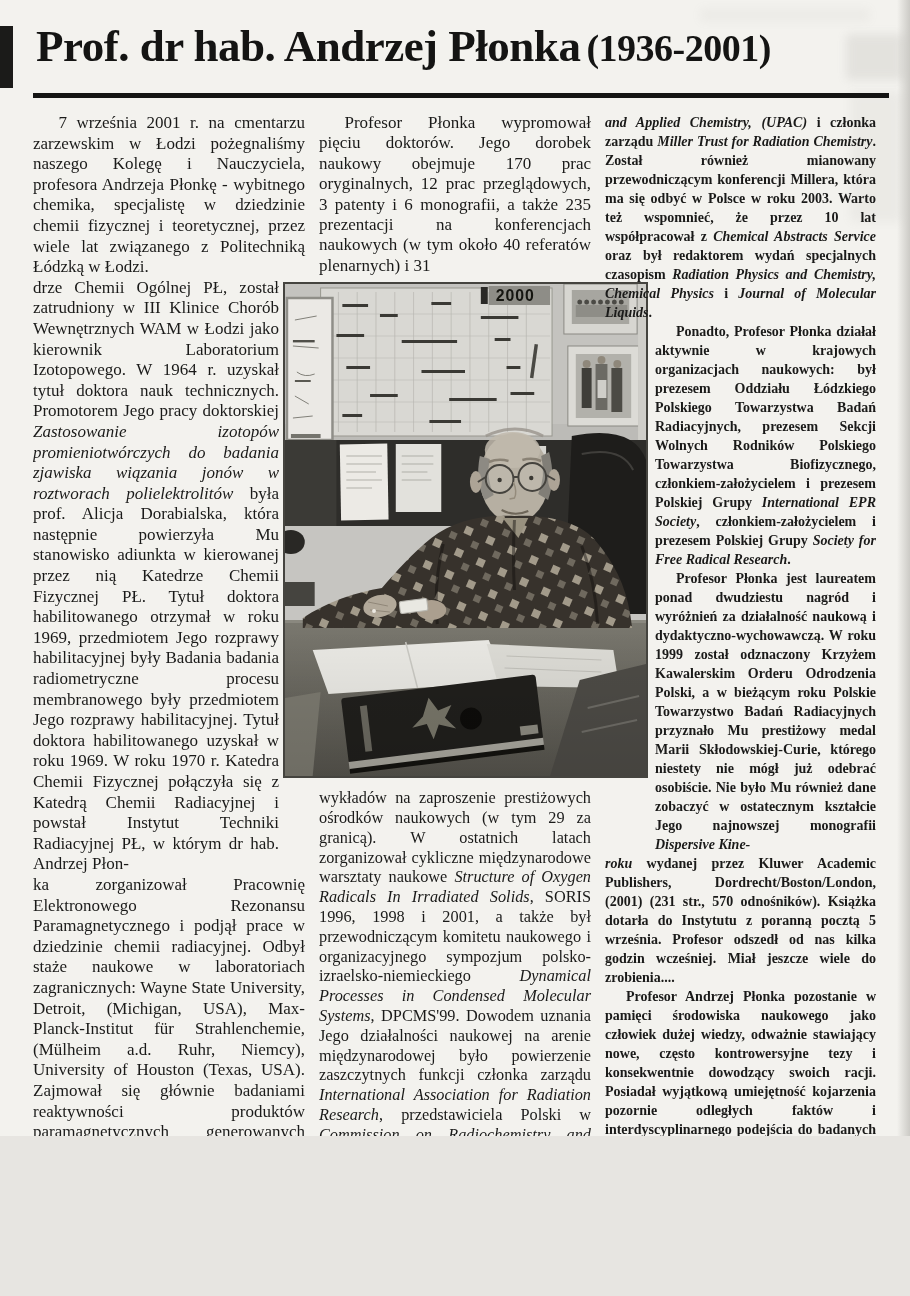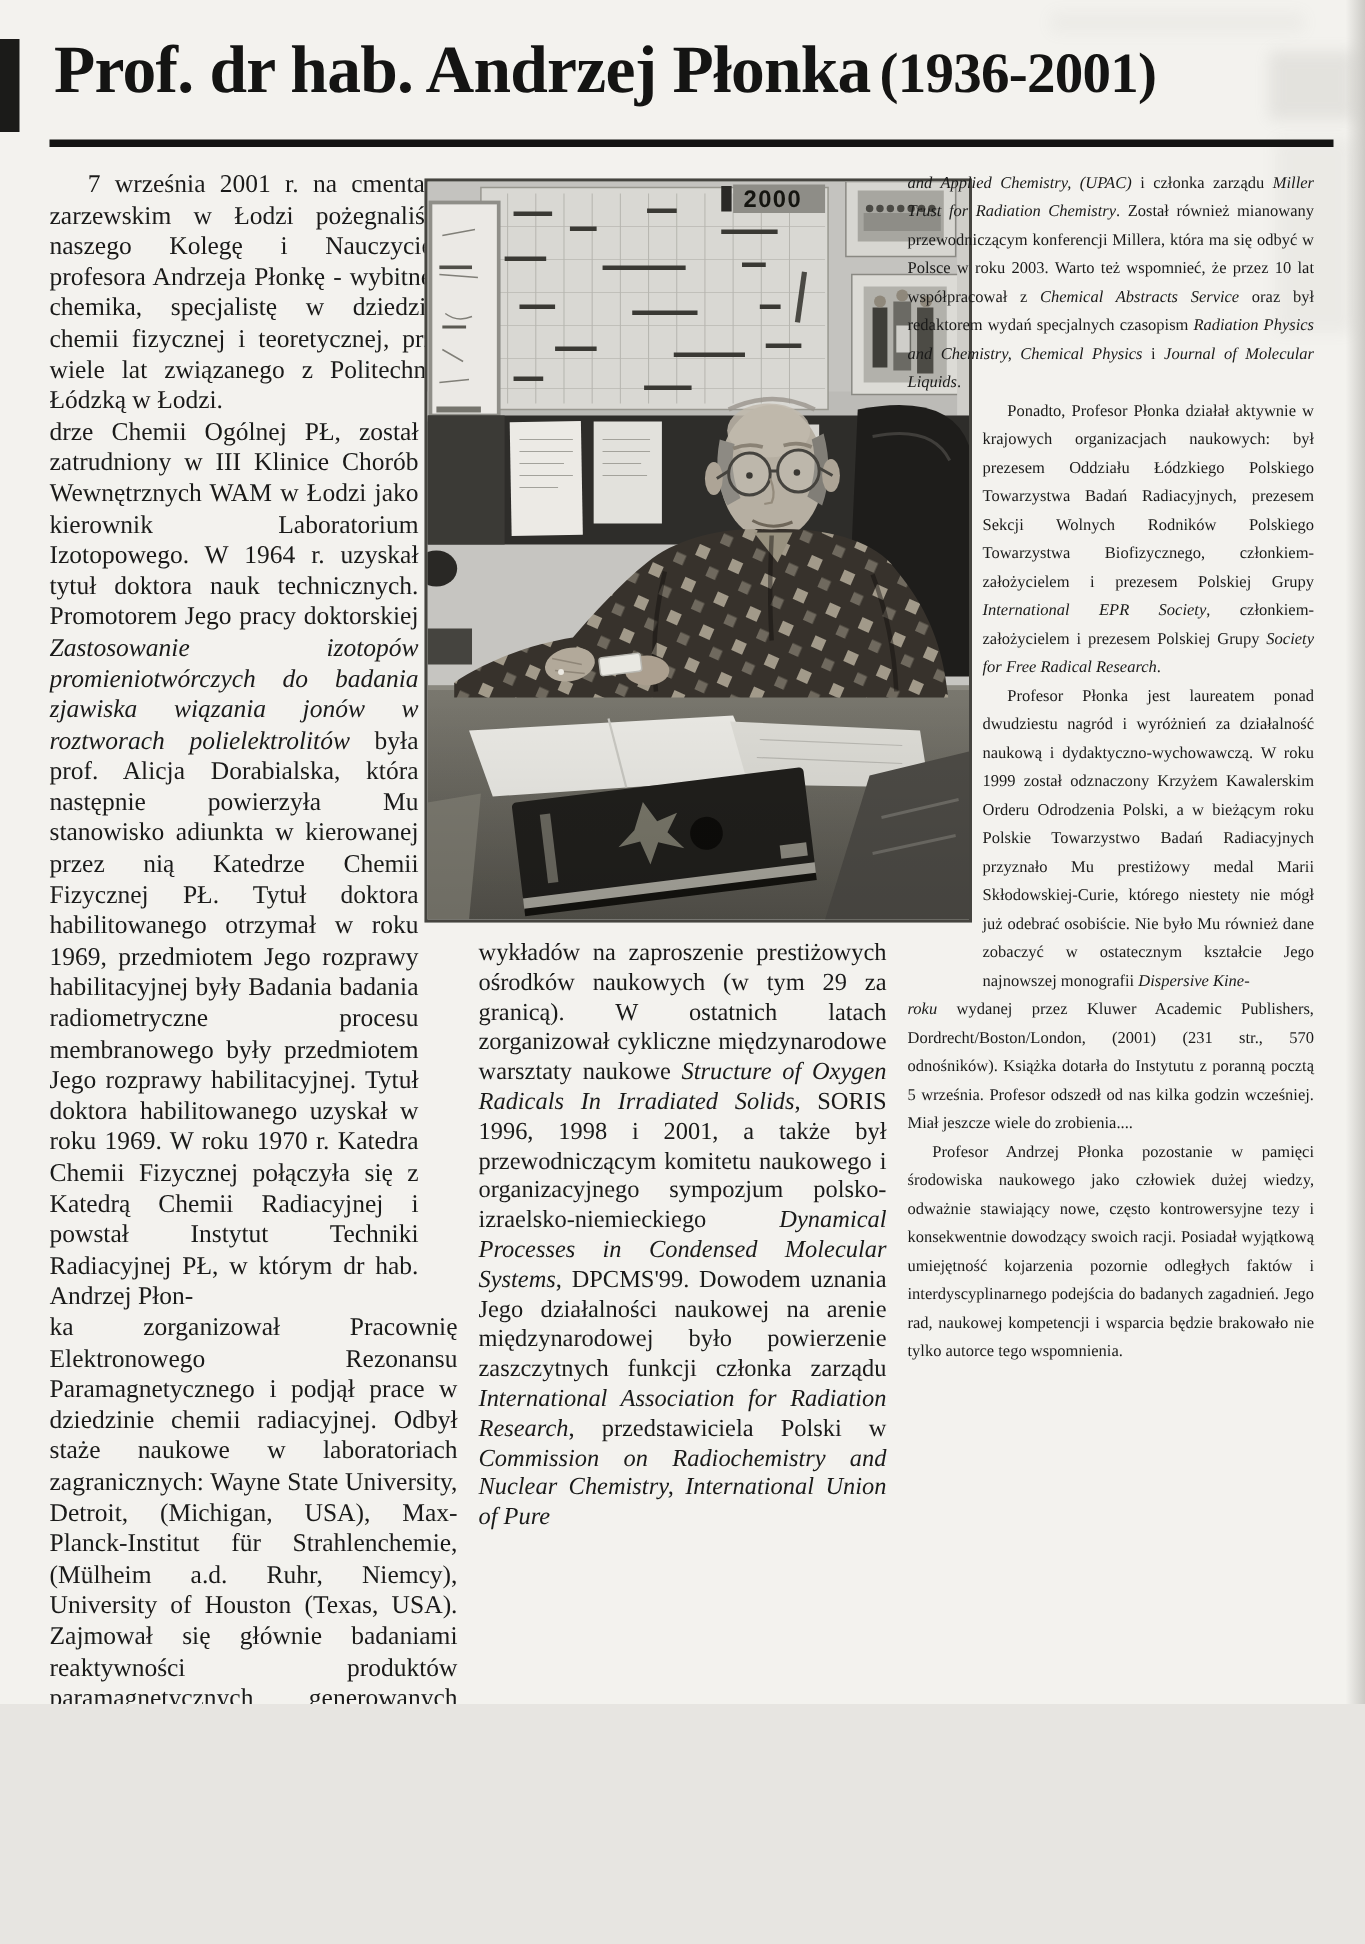--- a/index.html
+++ b/index.html
@@ -13,21 +13,21 @@
   
   .columns{position:absolute;left:33px;top:113px;width:845px;height:1122px;display:flex;gap:14px;
            overflow:hidden;text-align:justify;}
   .col{width:272px;}
   .col p{margin:0;hyphens:none;}
   .para{text-indent:1.5em;}
   .cont{text-indent:0;}
   .col1{font-size:17px;line-height:20.6px;}
   .col2{font-size:17px;line-height:20.4px;}
   .col2 .tight{font-size:16.3px;line-height:19.8px;}
-  .col3{width:271px;font-size:11px;line-height:19px;}
+  .col3{width:271px;font-size:14px;line-height:19px;font-weight:bold;}
   .narrow-right{padding-right:26px;}
   .beside{padding-left:50px;}
   .it{font-style:italic;}
   
   .photo{margin:6px -57px 10px -36px;height:496px;border:2px solid #45443f;background:#c6c5c1;
          box-sizing:border-box;}
   .photo svg{display:block;width:100%;height:100%;}
   
   .footer-rule{position:absolute;left:30px;top:1236px;width:858px;height:2px;background:#2e2d2b;}
   .page-number{position:absolute;left:33px;top:1254px;font-size:30px;color:#1d1d1c;}
@@ -63,20 +63,21 @@
     <div class="col col1">
       <p class="para"><span>7 września 2001 r. na cmentarzu zarzewskim w Łodzi pożegnaliśmy naszego Kolegę i Nauczyciela, profesora Andrzeja Płonkę - wybitnego chemika, specjalistę w dziedzinie chemii fizycznej i teoretycznej, przez wiele lat związanego z Politechniką Łódzką w Łodzi.</span></p>
       <div class="narrow-right">
         <p class="cont"><span>drze Chemii Ogólnej PŁ, został zatrudniony w III Klinice Chorób Wewnętrznych WAM w Łodzi jako kierownik Laboratorium Izotopowego. W 1964 r. uzyskał tytuł doktora nauk technicznych. Promotorem Jego pracy doktorskiej </span><span class="it">Zastosowanie izotopów promieniotwórczych do badania zjawiska wiązania jonów w roztworach polielektrolitów</span><span> była prof. Alicja Dorabialska, która następnie powierzyła Mu stanowisko adiunkta w kierowanej przez nią Katedrze Chemii Fizycznej PŁ. Tytuł doktora habilitowanego otrzymał w roku 1969, przedmiotem Jego rozprawy habilitacyjnej były Badania badania radiometryczne procesu membranowego były przedmiotem Jego rozprawy habilitacyjnej. Tytuł doktora habilitowanego uzyskał w roku 1969. W roku 1970 r. Katedra Chemii Fizycznej połączyła się z Katedrą Chemii Radiacyjnej i powstał Instytut Techniki Radiacyjnej PŁ, w którym dr hab. Andrzej Płon-</span></p>
       </div>
       <p class="cont"><span>ka zorganizował Pracownię Elektronowego Rezonansu Paramagnetycznego i podjął prace w dziedzinie chemii radiacyjnej. Odbył staże naukowe w laboratoriach zagranicznych: Wayne State University, Detroit, (Michigan, USA), Max-Planck-Institut für Strahlenchemie, (Mülheim a.d. Ruhr, Niemcy), University of Houston (Texas, USA). Zajmował się głównie badaniami reaktywności produktów paramagnetycznych generowanych radiacyjnie i fotochemicznie w fazach skondensowanych. Sformułował oryginalną w skali światowej teorię kinetyki dyspersyjnej, uwzględniającą nieuporządkowanie faz skondensowanych na poziomie molekularnym.</span></p>
 
     </div>
 
     <div class="col col2">
+      <p class="para"><span>Profesor Płonka wypromował pięciu doktorów. Jego dorobek naukowy obejmuje 170 prac oryginalnych, 12 prac przeglądowych, 3 patenty i 6 monografii, a także 235 prezentacji na konferencjach naukowych (w tym około 40 referatów plenarnych) i 31</span></p>
 
       <div class="photo">
         <svg viewBox="0 0 365 492" preserveAspectRatio="none">
           <defs>
             <pattern id="plaid" width="24" height="24" patternUnits="userSpaceOnUse" patternTransform="rotate(24)">
               <rect width="24" height="24" fill="#37322c"></rect>
               <rect x="2" y="2" width="8" height="8" fill="#a29a8a"></rect>
               <rect x="14" y="13" width="7" height="7" fill="#6f695e"></rect>
             </pattern>
             <linearGradient id="deskg" x1="0" y1="0" x2="0" y2="1">

